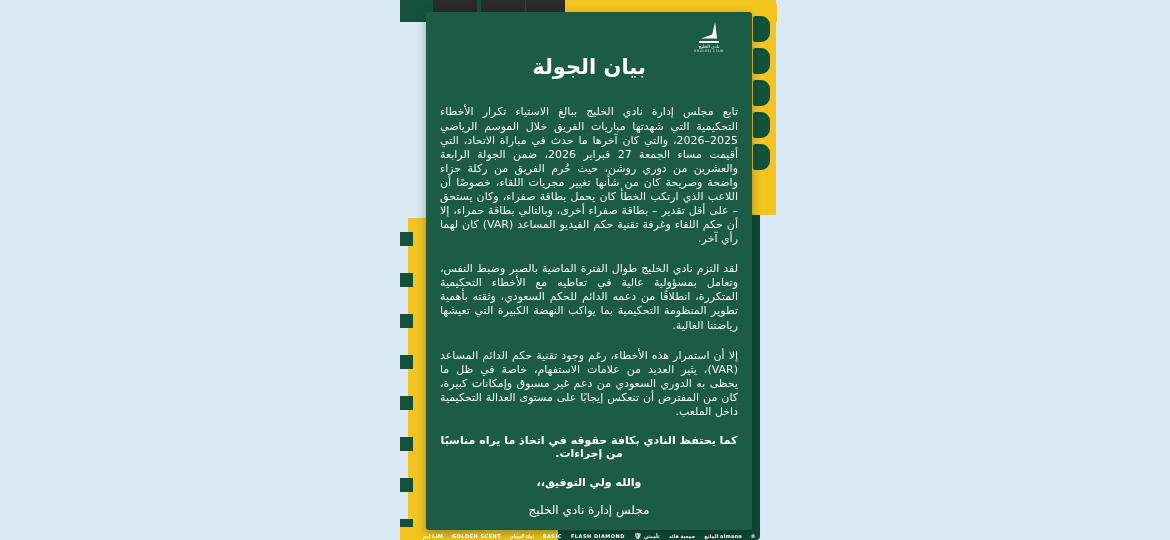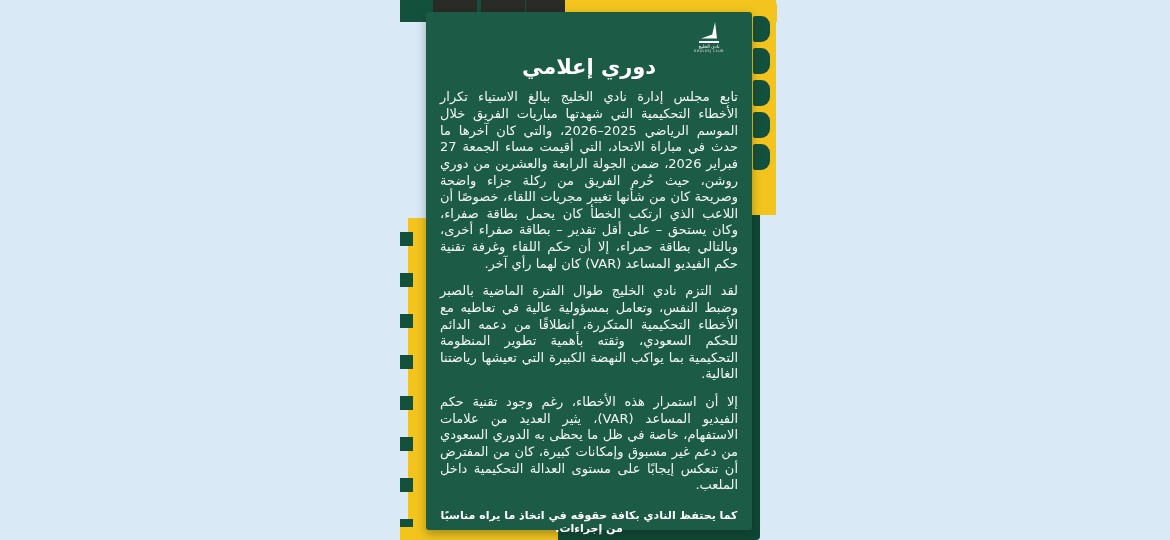--- a/index.html
+++ b/index.html
@@ -35,26 +35,26 @@
     padding:0 14px;box-sizing:border-box;
   }
   .club-logo{align-self:flex-start;margin:10px 8px 0 0;text-align:center;width:42px;}
   .sail{width:16px;height:18px;margin:0 auto;background:#fff;clip-path:polygon(88% 0,100% 92%,0 92%,70% 70%);}
   .sail-base{width:20px;height:1.5px;background:#fff;margin:1px auto 2px;}
   .club-logo .ar{font-size:4.5px;line-height:1.1;color:#fff;}
   .club-logo .en{font-size:3.5px;letter-spacing:.4px;color:#cfe0d8;}
   h1.title{margin:2px 0 10px;font-size:21px;font-weight:bold;color:#ffffff;}
   .body-text{width:298px;}
   .body-text p{
-    margin:0 0 11px;font-size:13px;line-height:1.28;color:#f2f6f4;
+    margin:16px 0 11px;font-size:11px;line-height:1.28;color:#f2f6f4;
     text-align:justify;text-align-last:right;
   }
   .center-bold{width:298px;text-align:center;font-weight:bold;font-size:11px;color:#fff;margin:4px 0 0;}
   .closing{margin-top:16px;}
-  .signature{margin-top:14px;font-size:12px;font-weight:bold;color:#fff;text-align:center;}
+  .signature{margin-top:14px;font-size:12px;font-weight:normal;color:#fff;text-align:center;}
 
   
   .sponsors{direction:ltr;width:310px;margin-top:16px;display:flex;flex-direction:column;align-items:center;gap:7px;}
   .sp-row{display:flex;align-items:center;justify-content:center;gap:9px;}
   .sp{display:flex;align-items:center;gap:2px;color:#fff;font-size:5px;font-weight:bold;letter-spacing:.2px;white-space:nowrap;}
   .sp .mini-ic{font-size:6px;line-height:1;}
   .sp.caps{letter-spacing:.5px;}
   .sp.script{font-family:"DejaVu Serif","Liberation Serif",serif;font-style:italic;}
 
   
@@ -101,26 +101,26 @@
 
   <div class="card">
 
     <div class="club-logo">
       <div class="sail"></div>
       <div class="sail-base"></div>
       <div class="ar">نادي الخليج</div>
       <div class="en">KHALEEJ CLUB</div>
     </div>
 
-    <h1 class="title">دوري إعلامي</h1>
+    <h1 class="title">بيان الجولة</h1>
 
     <div class="body-text">
       <p>تابع مجلس إدارة نادي الخليج ببالغ الاستياء تكرار الأخطاء التحكيمية التي شهدتها مباريات الفريق خلال الموسم الرياضي 2025–2026، والتي كان آخرها ما حدث في مباراة الاتحاد، التي أقيمت مساء الجمعة 27 فبراير 2026، ضمن الجولة الرابعة والعشرين من دوري روشن، حيث حُرم الفريق من ركلة جزاء واضحة وصريحة كان من شأنها تغيير مجريات اللقاء، خصوصًا أن اللاعب الذي ارتكب الخطأ كان يحمل بطاقة صفراء، وكان يستحق – على أقل تقدير – بطاقة صفراء أخرى، وبالتالي بطاقة حمراء، إلا أن حكم اللقاء وغرفة تقنية حكم الفيديو المساعد (VAR) كان لهما رأي آخر.</p>
       <p>لقد التزم نادي الخليج طوال الفترة الماضية بالصبر وضبط النفس، وتعامل بمسؤولية عالية في تعاطيه مع الأخطاء التحكيمية المتكررة، انطلاقًا من دعمه الدائم للحكم السعودي، وثقته بأهمية تطوير المنظومة التحكيمية بما يواكب النهضة الكبيرة التي تعيشها رياضتنا الغالية.</p>
-      <p>إلا أن استمرار هذه الأخطاء، رغم وجود تقنية حكم الفيديو المساعد (VAR)، يثير العديد من علامات الاستفهام، خاصة في ظل ما يحظى به الدوري السعودي من دعم غير مسبوق وإمكانات كبيرة، كان من المفترض أن تنعكس إيجابًا على مستوى العدالة التحكيمية داخل الملعب.</p>
+      <p>إلا أن استمرار هذه الأخطاء، رغم وجود تقنية حكم الدائم المساعد (VAR)، يثير العديد من علامات الاستفهام، خاصة في ظل ما يحظى به الدوري السعودي من دعم غير مسبوق وإمكانات كبيرة، كان من المفترض أن تنعكس إيجابًا على مستوى العدالة التحكيمية داخل الملعب.</p>
     </div>
 
     <div class="center-bold">كما يحتفظ النادي بكافة حقوقه في اتخاذ ما يراه مناسبًا من إجراءات.</div>
     <div class="center-bold closing">والله ولي التوفيق،،</div>
     <div class="signature">مجلس إدارة نادي الخليج</div>
 
     <div class="sponsors">
       <div class="sp-row">
         <span class="sp">ليم LIM</span>
         <span class="sp caps">GOLDEN SCENT</span>

